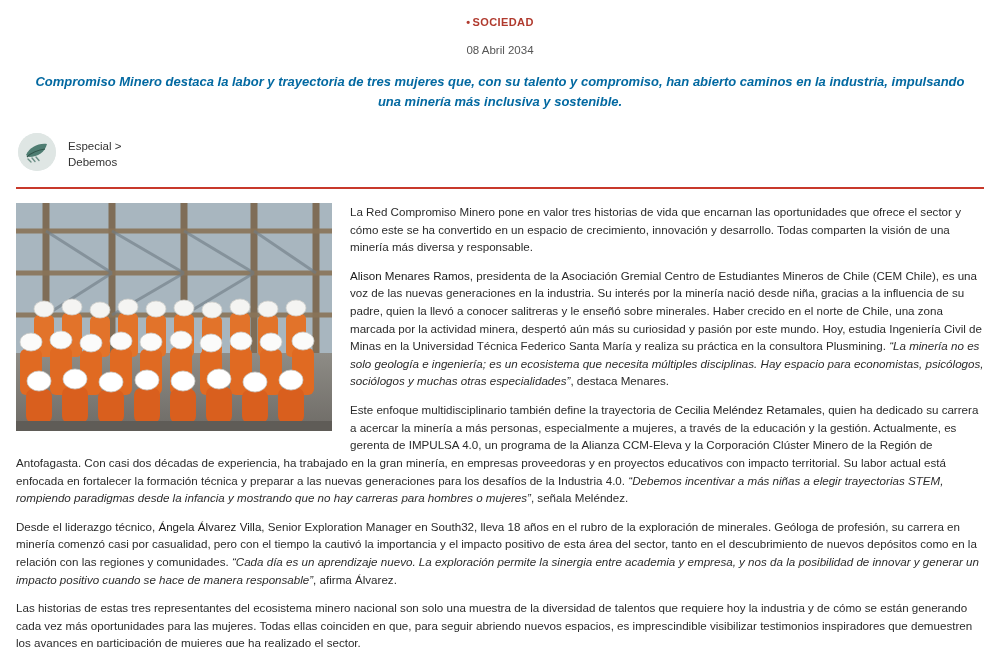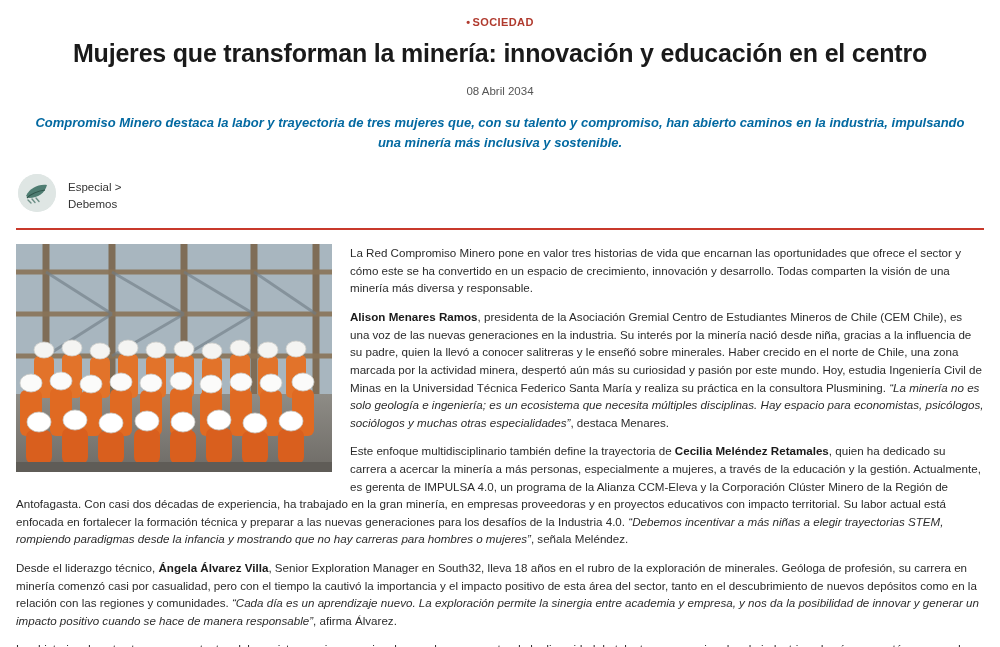--- a/index.html
+++ b/index.html
@@ -107,33 +107,32 @@
   }
   .body-text {
     font-size: 11.6px;
     line-height: 1.52;
     color: #2b2b2b;
     text-align: left;
   }
   .body-text p {
     margin: 0 0 11px 0;
   }
-  .body-text b { font-weight: bold; color: #1a1a1a; }
+  .body-text b { font-weight: normal; color: #1a1a1a; }
   .body-text i { font-style: italic; }
 </style>
 </head>
 <body>
 
 <div class="page">
 
   <div class="category">
     <span class="dot">•</span><span>SOCIEDAD</span>
   </div>
 
-  <h1 class="headline">Mujeres que transforman la minería: innovación y educación en el centro</h1>
 
   <div class="pubdate">08 Abril 2034</div>
 
   <div class="lede">Compromiso Minero destaca la labor y trayectoria de tres mujeres que, con su talento y compromiso, han abierto caminos en la industria, impulsando una minería más inclusiva y sostenible.</div>
 
   <div class="byline">
     <div class="avatar">
       <svg width="38" height="38" viewBox="0 0 38 38" aria-hidden="true">
         <circle cx="19" cy="19" r="19" fill="#dfe6e4"></circle>
         <path d="M8 22 C12 14, 20 10, 29 11 C27 19, 20 24, 11 24 Z" fill="#4f7d72"></path>

